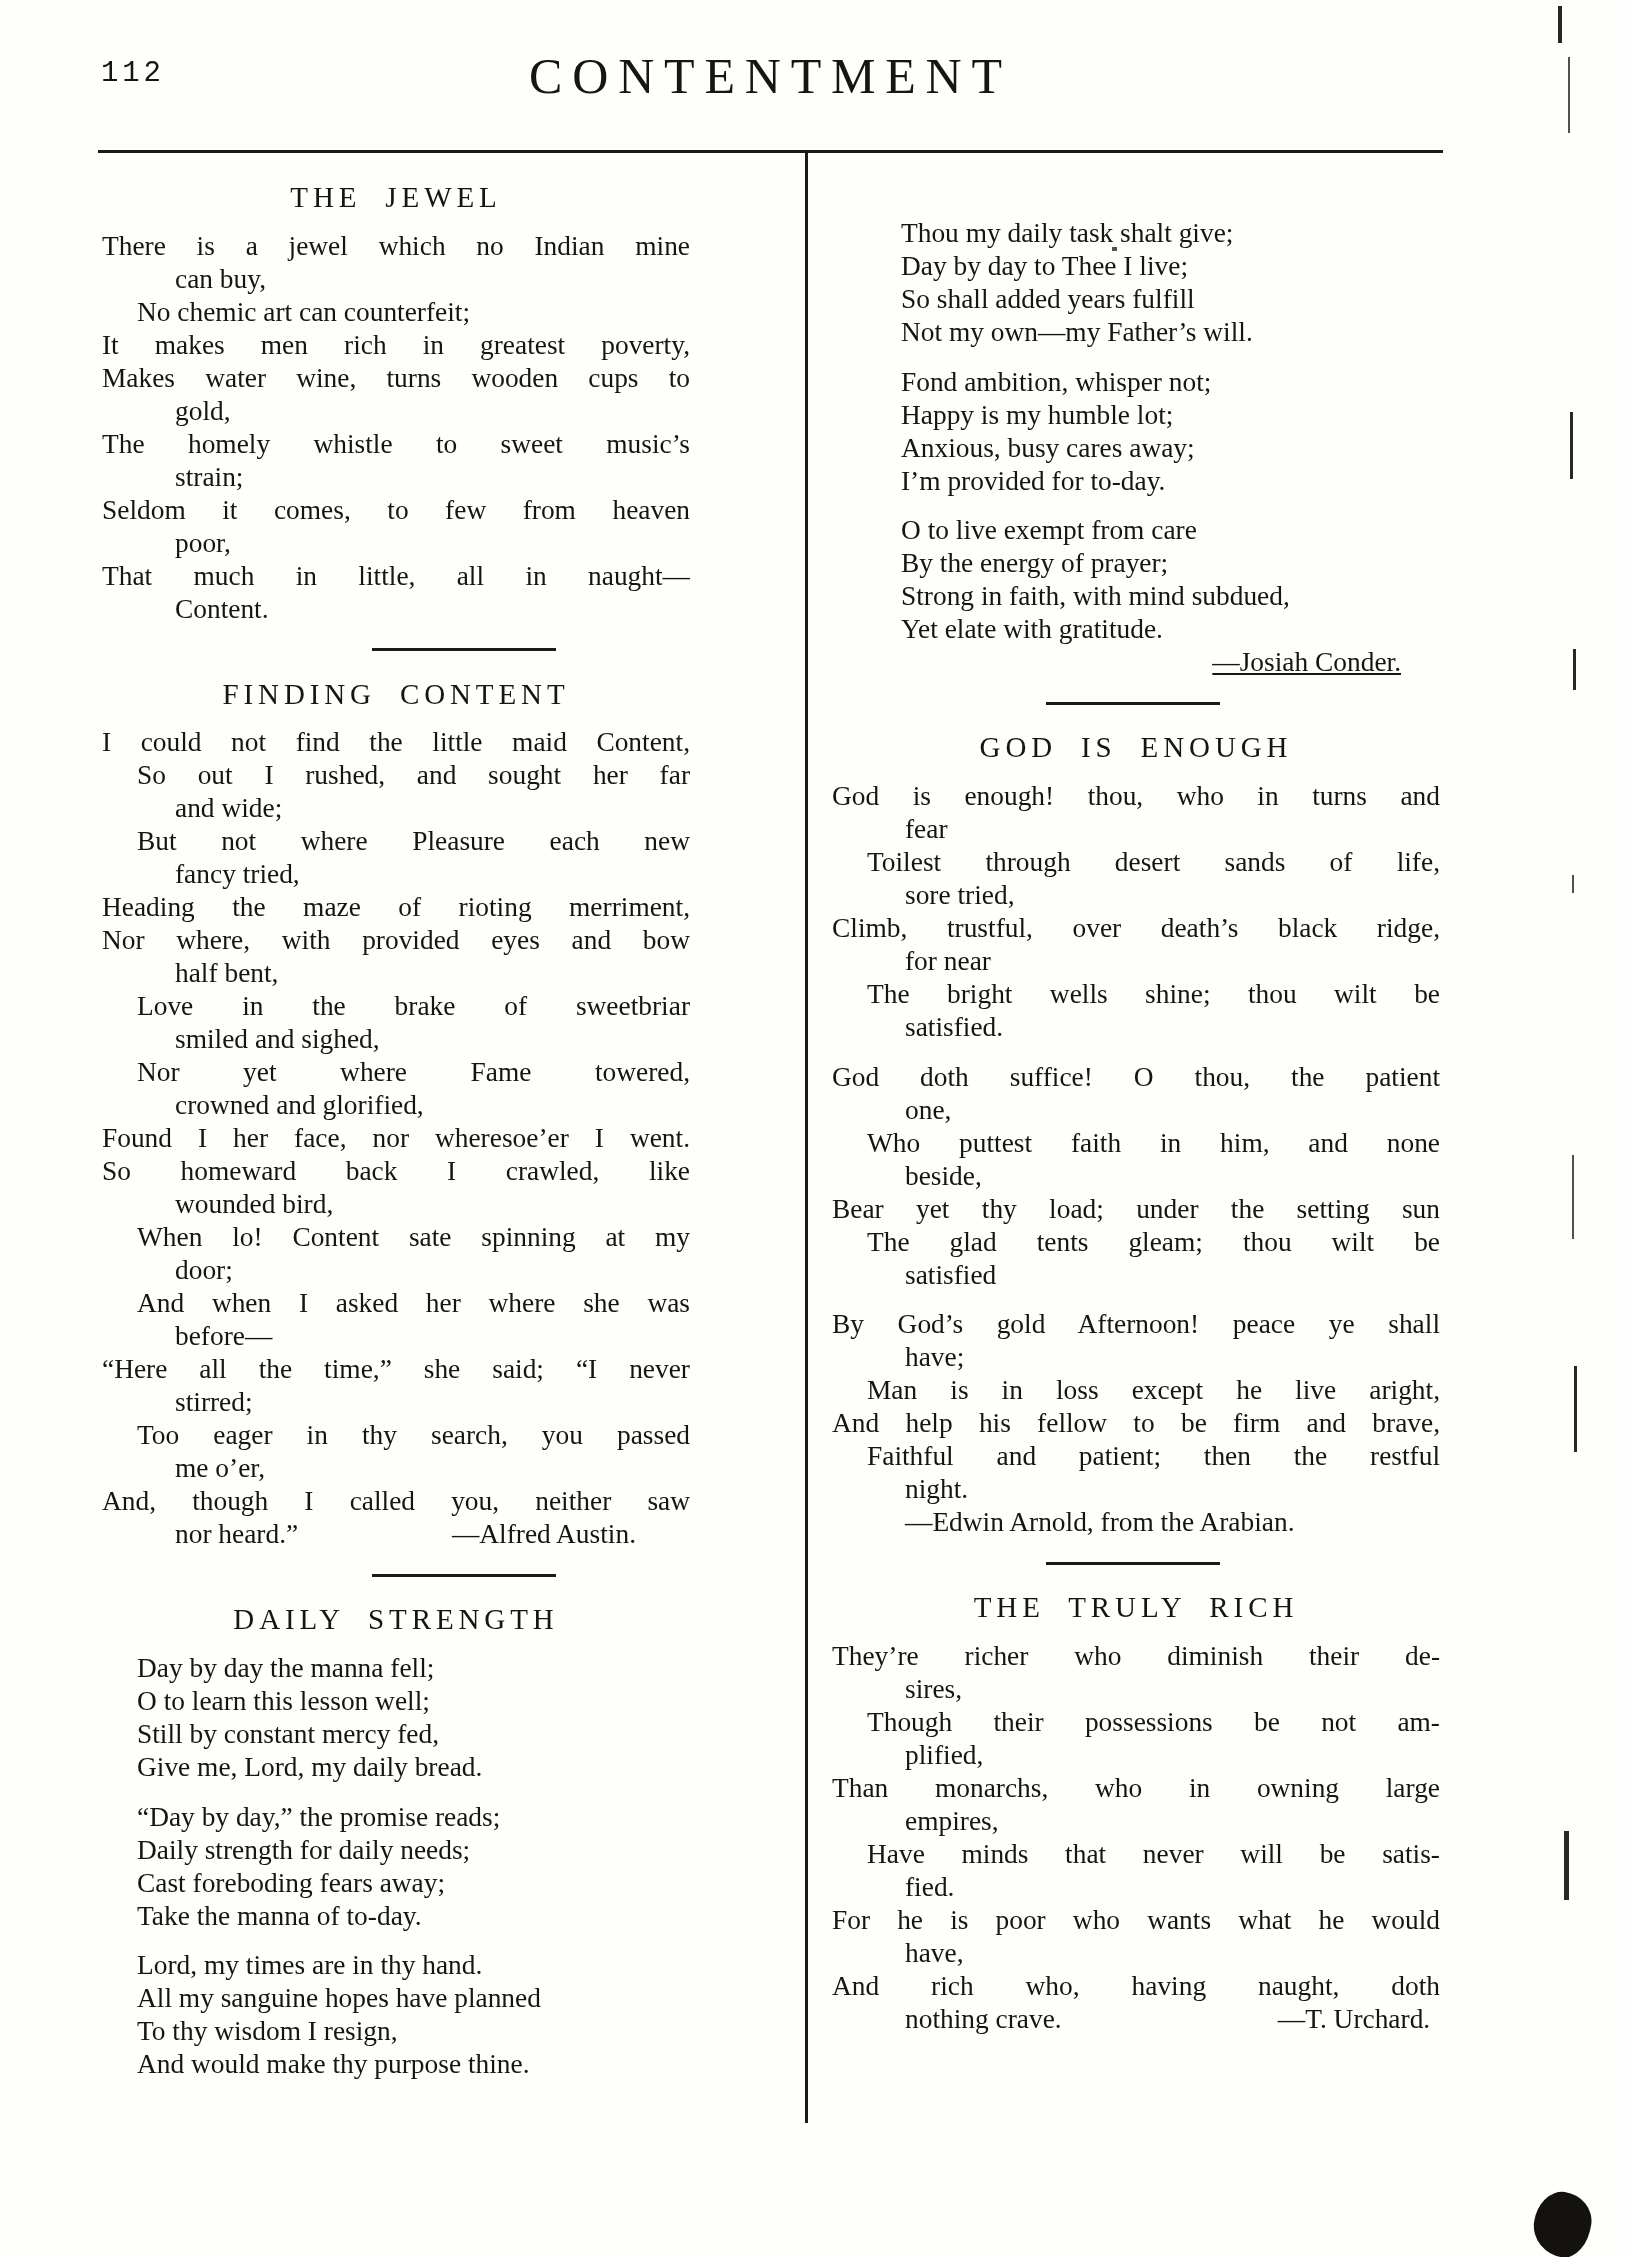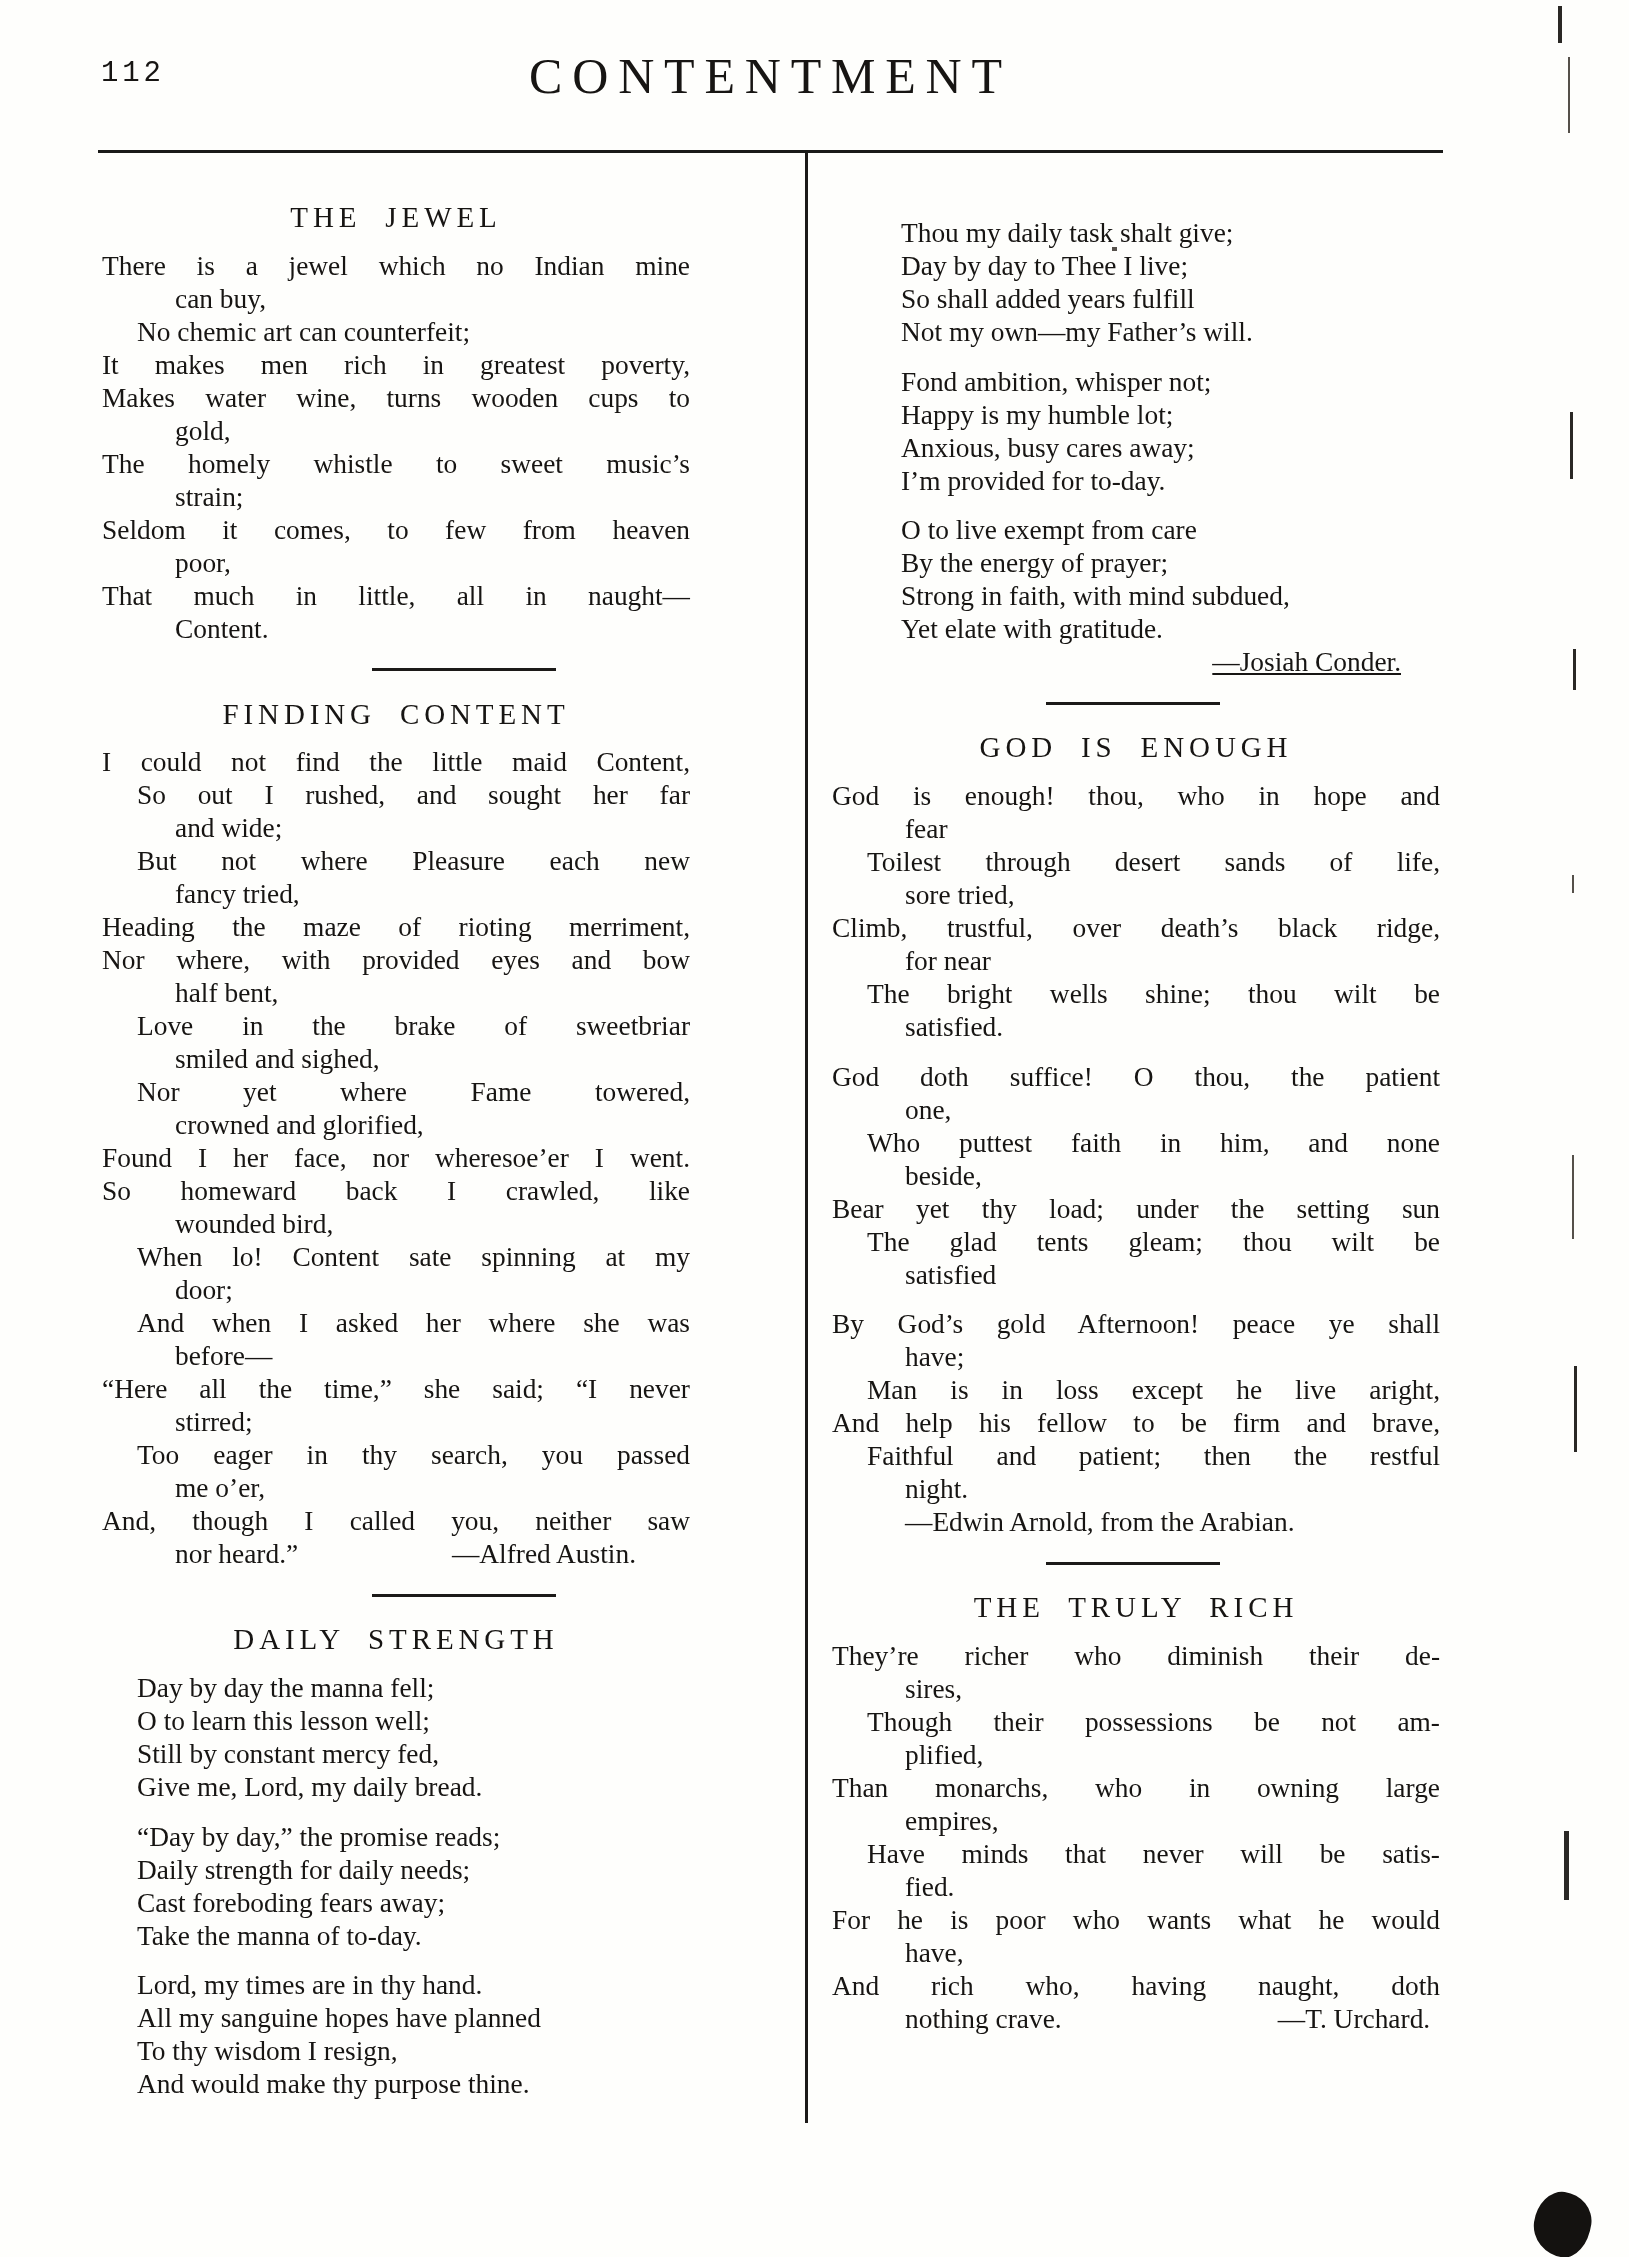--- a/index.html
+++ b/index.html
@@ -9,21 +9,21 @@
   .pagenum{position:absolute;left:101px;top:57px;font-size:29px;letter-spacing:3.9px;font-family:Liberation Mono, monospace;}
   .runhead{position:absolute;left:98px;top:47px;width:1345px;text-align:center;
            font-size:50px;letter-spacing:9.8px;}
   .headrule{position:absolute;left:98px;top:150px;width:1345px;height:2.9px;background:#1a1a18;}
   .divider{position:absolute;left:805px;top:153px;width:2.9px;height:1970px;background:#1c1a18;}
   .col{position:absolute;top:178px;}
   #col-left{left:102px;width:588px;}
   #col-right{left:832px;width:608px;}
   .poem-title{font-size:29px;letter-spacing:4.9px;word-spacing:11.8px;text-align:center;
               margin:26.5px 0 15.7px 0;white-space:nowrap;}
-  .col > .poem:first-child > .poem-title{margin-top:23px;}
+  .col > .poem:first-child > .poem-title{margin-top:3px;}
   .poem.no-title:first-child{padding-top:39px;}
   .stanza + .stanza{margin-top:16.7px;}
   .line{font-size:27.4px;line-height:33px;text-align:left;}
   .j{text-align:justify;text-align-last:justify;}
   .l1{padding-left:35px;}
   .w{padding-left:73px;}
   .hymn{padding-left:69px;}
   .attr-right{text-align:right;padding-right:39px;text-decoration:underline;}
   .lflex{display:flex;justify-content:space-between;padding-left:73px;}
   .sep{height:2.9px;background:#1c1a18;}
@@ -137,21 +137,21 @@
           <div class="line hymn">By the energy of prayer;</div>
           <div class="line hymn">Strong in faith, with mind subdued,</div>
           <div class="line hymn">Yet elate with gratitude.</div>
           <div class="line attr-right">—Josiah Conder.</div>
         </div>
       </div>
       <div class="sep sep-right"></div>
       <div class="poem">
         <div class="poem-title">GOD IS ENOUGH</div>
         <div class="stanza">
-          <div class="line l0 j">God is enough! thou, who in hope and</div>
+          <div class="line l0 j">God is enough! thou, who in turns and</div>
           <div class="line w">fear</div>
           <div class="line l1 j">Toilest through desert sands of life,</div>
           <div class="line w">sore tried,</div>
           <div class="line l0 j">Climb, trustful, over death’s black ridge,</div>
           <div class="line w">for near</div>
           <div class="line l1 j">The bright wells shine; thou wilt be</div>
           <div class="line w">satisfied.</div>
         </div>
         <div class="stanza">
           <div class="line l0 j">God doth suffice! O thou, the patient</div>

